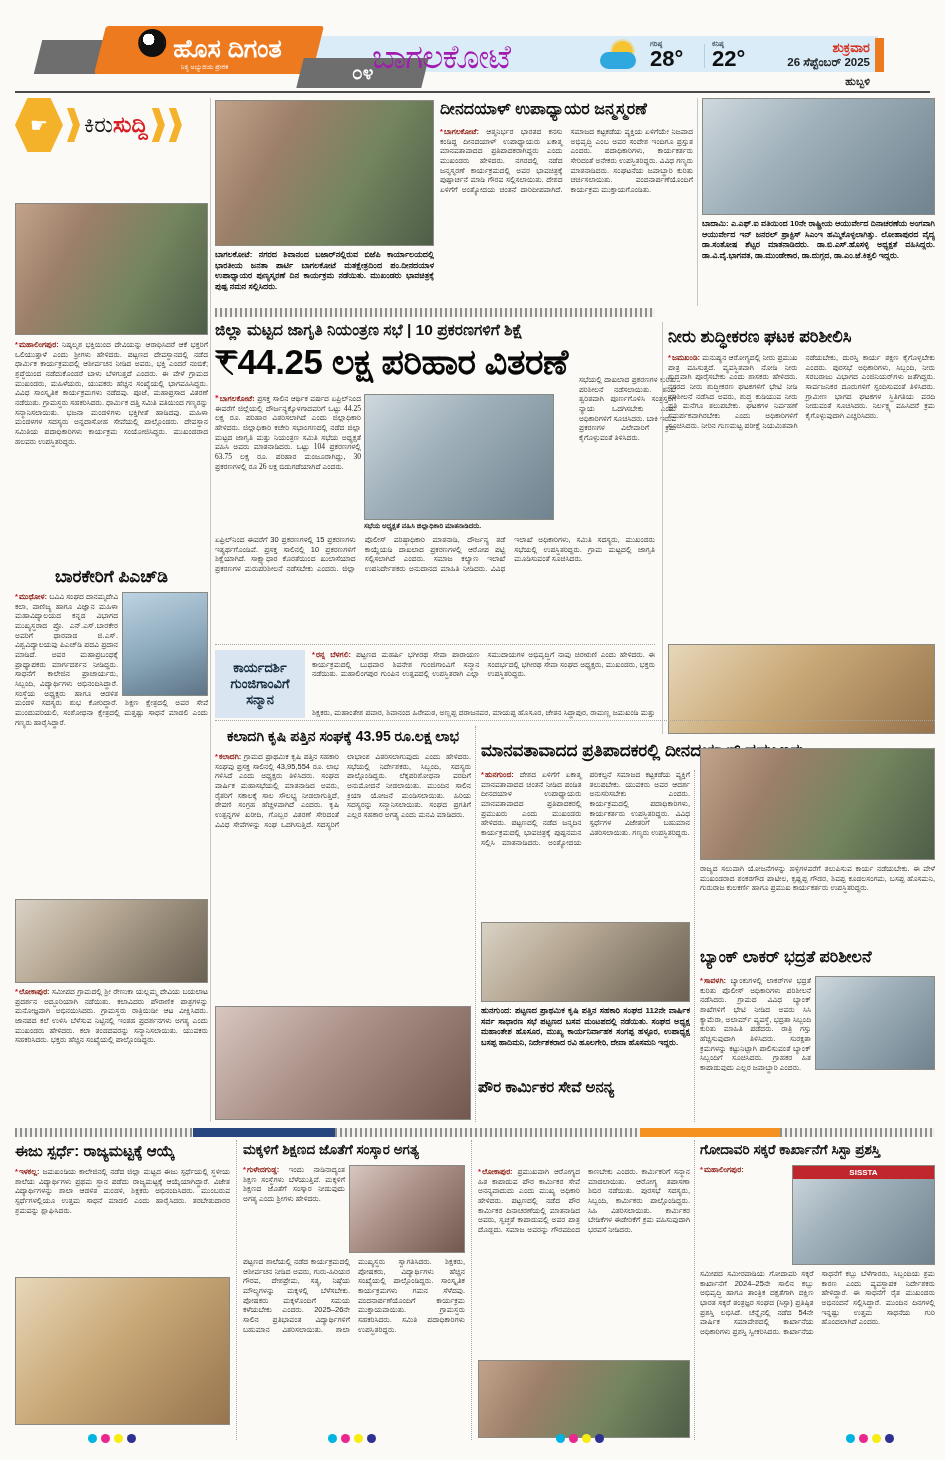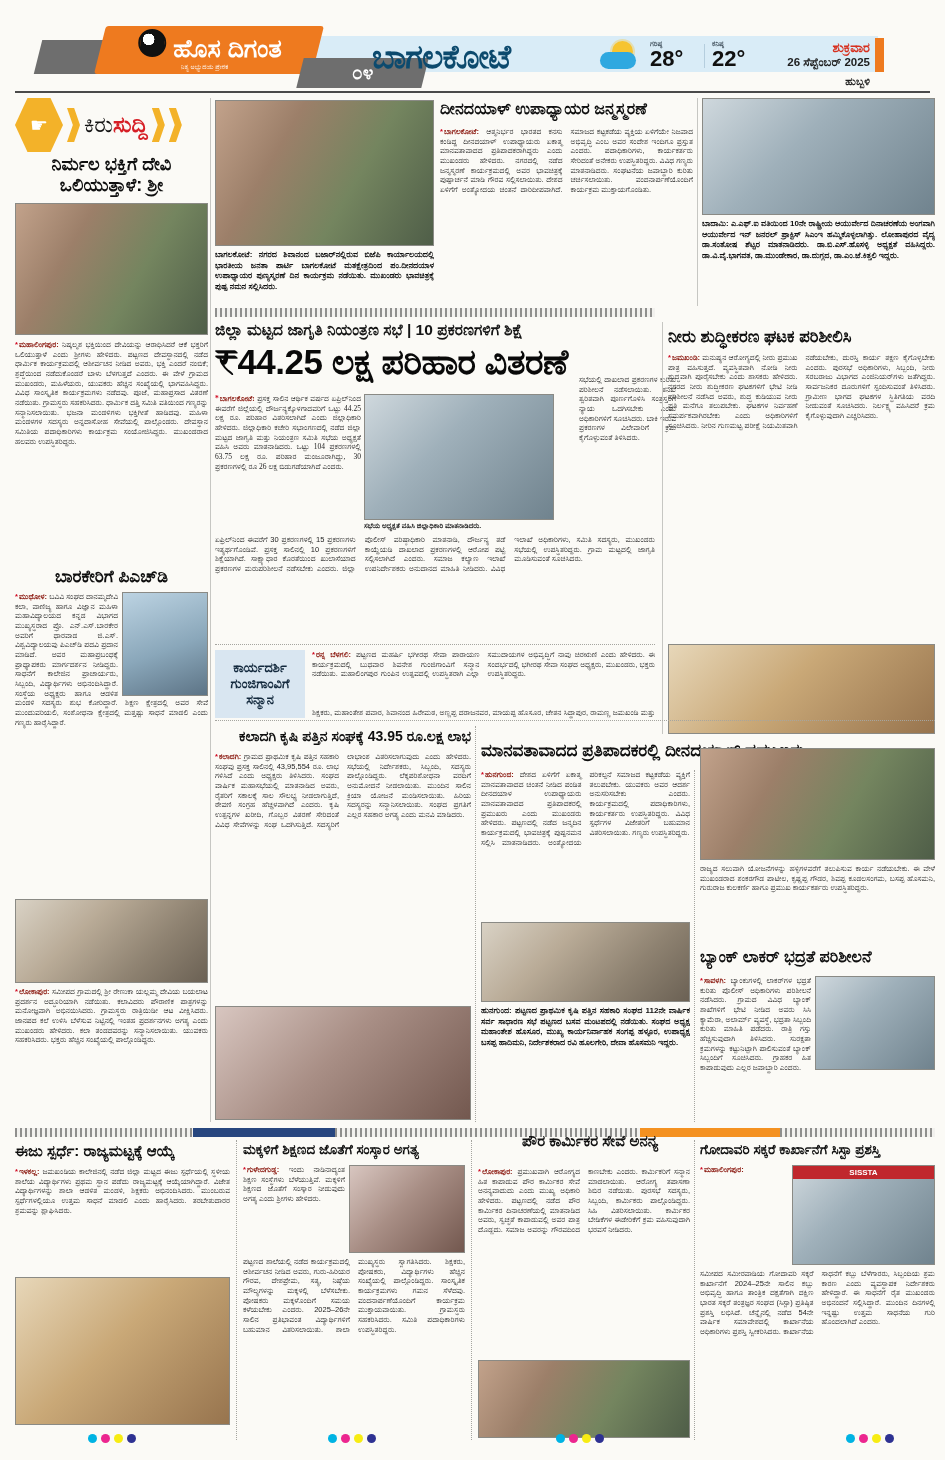--- a/index.html
+++ b/index.html
@@ -7,21 +7,21 @@
         font-family:"Liberation Sans",sans-serif;overflow:hidden;margin:0 auto;}
   .abs{position:absolute;box-sizing:border-box;}
   
   .band{background:#d9ecf7;}
   .skew{transform:skewX(-14deg);}
   .logo-orange{background:#ee7a1f;border-radius:3px;display:flex;align-items:center;justify-content:center;flex-direction:column;}
   .logo-gray{background:#6e6e6e;}
   .logo-name{color:#fff;font-size:25px;font-weight:900;line-height:1;transform:skewX(14deg);white-space:nowrap;}
   .logo-tag{color:#fff;font-size:6.5px;transform:skewX(14deg);margin-top:2px;}
   .logo-circle{width:24px;height:24px;border-radius:50%;background:radial-gradient(circle at 35% 35%,#fff 0 26%,#111 27%);border:2px solid #111;display:inline-block;}
-  .edition{font-size:33px;font-weight:700;color:#0c4a6e;letter-spacing:-1px;text-align:center;}
+  .edition{font-size:33px;font-weight:400;color:#a21caf;letter-spacing:-1px;text-align:center;}
   .w-label{font-size:7px;color:#4a5a66;font-weight:bold;}
   .w-val{font-size:22px;font-weight:900;color:#101010;line-height:1;}
   .weekday{font-size:13px;font-weight:800;color:#d7301f;text-align:right;}
   .dateline{font-size:11.5px;font-weight:700;color:#1d1d1d;text-align:right;}
   .cityline{font-size:10.5px;font-weight:700;color:#1d1d1d;text-align:right;}
   .sun{border-radius:50%;background:#f6c430;box-shadow:0 0 0 2px rgba(246,196,48,.35);}
   .cloud{background:#2fa8e0;border-radius:9px;}
   
   .rule{background:#4a4a4a;}
   .vline{background:#c6c6c2;width:1px;}
@@ -99,21 +99,20 @@
   <div class="abs" style="left:875px;top:38px;width:9px;height:34px;background:#ee7a1f;"></div>
   <div class="abs rule" style="left:15px;top:91px;width:915px;height:2px;"></div>
 
   <div class="abs badge" style="left:15px;top:98px;width:193px;height:54px;">
     <div class="hex">☛</div>
     <div class="chev"></div>
     <div><span class="badge-w1">ಕಿರು</span><span class="badge-w2">ಸುದ್ದಿ</span></div>
     <div class="chev"></div>
     <div class="chev"></div>
   </div>
-  <div class="abs hl ctr" style="left:15px;top:154px;width:193px;height:46px;font-size:18px;">ನಿರ್ಮಲ ಭಕ್ತಿಗೆ ದೇವಿ ಒಲಿಯುತ್ತಾಳೆ: ಶ್ರೀ</div>
   <div class="abs photo ph1" style="left:15px;top:203px;width:193px;height:132px;"></div>
   <div class="abs bt" style="left:15px;top:340px;width:193px;height:224px;">
     <span class="star">*</span><span class="by">ಮಹಾಲಿಂಗಪುರ:</span> <span>ನಿಷ್ಕಲ್ಮಶ ಭಕ್ತಿಯಿಂದ ದೇವಿಯನ್ನು ಆರಾಧಿಸಿದರೆ ಆಕೆ ಭಕ್ತರಿಗೆ ಒಲಿಯುತ್ತಾಳೆ ಎಂದು ಶ್ರೀಗಳು ಹೇಳಿದರು. ಪಟ್ಟಣದ ದೇವಸ್ಥಾನದಲ್ಲಿ ನಡೆದ ಧಾರ್ಮಿಕ ಕಾರ್ಯಕ್ರಮದಲ್ಲಿ ಆಶೀರ್ವಚನ ನೀಡಿದ ಅವರು, ಭಕ್ತಿ ಎಂದರೆ ನಂಬಿಕೆ; ಶ್ರದ್ಧೆಯಿಂದ ನಡೆದುಕೊಂಡರೆ ಬಾಳು ಬೆಳಗುತ್ತದೆ ಎಂದರು. ಈ ವೇಳೆ ಗ್ರಾಮದ ಮುಖಂಡರು, ಮಹಿಳೆಯರು, ಯುವಕರು ಹೆಚ್ಚಿನ ಸಂಖ್ಯೆಯಲ್ಲಿ ಭಾಗವಹಿಸಿದ್ದರು. ವಿವಿಧ ಸಾಂಸ್ಕೃತಿಕ ಕಾರ್ಯಕ್ರಮಗಳು ನಡೆದವು. ಪೂಜೆ, ಮಹಾಪ್ರಸಾದ ವಿತರಣೆ ನಡೆಯಿತು. ಗ್ರಾಮಸ್ಥರು ಸಹಕರಿಸಿದರು. ಧಾರ್ಮಿಕ ದತ್ತಿ ಸಮಿತಿ ವತಿಯಿಂದ ಗಣ್ಯರನ್ನು ಸನ್ಮಾನಿಸಲಾಯಿತು. ಭಜನಾ ಮಂಡಳಿಗಳು ಭಕ್ತಿಗೀತೆ ಹಾಡಿದವು. ಮಹಿಳಾ ಮಂಡಳಗಳ ಸದಸ್ಯರು ಅನ್ನದಾಸೋಹ ಸೇವೆಯಲ್ಲಿ ಪಾಲ್ಗೊಂಡರು. ದೇವಸ್ಥಾನ ಸಮಿತಿಯ ಪದಾಧಿಕಾರಿಗಳು ಕಾರ್ಯಕ್ರಮ ಸಂಯೋಜಿಸಿದ್ದರು. ಮುಖಂಡರಾದ ಹಲವರು ಉಪಸ್ಥಿತರಿದ್ದರು.</span>
   </div>
   <div class="abs hl ctr" style="left:15px;top:567px;width:193px;height:22px;font-size:17px;">ಬಾರಕೇರಿಗೆ ಪಿಎಚ್‌ಡಿ</div>
   <div class="abs bt" style="left:15px;top:592px;width:193px;height:256px;">
     <span class="photo ph-port float-r" style="width:84px;height:102px;display:inline-block;"></span>
     <span class="star">*</span><span class="by">ಮುಧೋಳ:</span> <span>ಬವಿವಿ ಸಂಘದ ದಾನಮ್ಮದೇವಿ ಕಲಾ, ವಾಣಿಜ್ಯ ಹಾಗೂ ವಿಜ್ಞಾನ ಮಹಿಳಾ ಮಹಾವಿದ್ಯಾಲಯದ ಕನ್ನಡ ವಿಭಾಗದ ಮುಖ್ಯಸ್ಥರಾದ ಪ್ರೊ. ಎನ್.ಎಸ್.ಬಾರಕೇರ ಅವರಿಗೆ ಧಾರವಾಡ ಜಿ.ಎಸ್. ವಿಶ್ವವಿದ್ಯಾಲಯವು ಪಿಎಚ್‌ಡಿ ಪದವಿ ಪ್ರದಾನ ಮಾಡಿದೆ. ಅವರ ಮಹಾಪ್ರಬಂಧಕ್ಕೆ ಪ್ರಾಧ್ಯಾಪಕರು ಮಾರ್ಗದರ್ಶನ ನೀಡಿದ್ದರು. ಸಾಧನೆಗೆ ಕಾಲೇಜಿನ ಪ್ರಾಚಾರ್ಯರು, ಸಿಬ್ಬಂದಿ, ವಿದ್ಯಾರ್ಥಿಗಳು ಅಭಿನಂದಿಸಿದ್ದಾರೆ. ಸಂಸ್ಥೆಯ ಅಧ್ಯಕ್ಷರು ಹಾಗೂ ಆಡಳಿತ ಮಂಡಳಿ ಸದಸ್ಯರು ಶುಭ ಕೋರಿದ್ದಾರೆ. ಶಿಕ್ಷಣ ಕ್ಷೇತ್ರದಲ್ಲಿ ಅವರ ಸೇವೆ ಮುಂದುವರಿಯಲಿ, ಸಂಶೋಧನಾ ಕ್ಷೇತ್ರದಲ್ಲಿ ಮತ್ತಷ್ಟು ಸಾಧನೆ ಮಾಡಲಿ ಎಂದು ಗಣ್ಯರು ಹಾರೈಸಿದ್ದಾರೆ.</span>
   </div>
   <div class="abs photo ph2" style="left:15px;top:899px;width:193px;height:84px;"></div>
@@ -151,21 +150,21 @@
   <div class="abs bt" style="left:312px;top:708px;width:343px;height:11px;">ಶಿಕ್ಷಕರು, ಮಹಾಂತೇಶ ಪವಾರ, ಶಿವಾನಂದ ಹಿರೇಮಠ, ಅಣ್ಣಪ್ಪ ದರಾಜನವರ, ಮಾಯಪ್ಪ ಹೊಸೂರ, ಚೇತನ ಸಿದ್ದಾಪುರ, ರಾಮಣ್ಣ ಜಮಖಂಡಿ ಮತ್ತು ಇನ್ನಿತರರು ಉಪಸ್ಥಿತರಿದ್ದರು.</div>
   <div class="abs vline" style="left:662px;top:322px;height:412px;"></div>
 
   <div class="abs hl" style="left:668px;top:327px;width:267px;height:22px;font-size:16.5px;">ನೀರು ಶುದ್ಧೀಕರಣ ಘಟಕ ಪರಿಶೀಲಿಸಿ</div>
   <div class="abs bt cols2" style="left:668px;top:353px;width:267px;height:286px;">
     <span class="star">*</span><span class="by">ಜಮಖಂಡಿ:</span> <span>ಮನುಷ್ಯನ ಆರೋಗ್ಯದಲ್ಲಿ ನೀರು ಪ್ರಮುಖ ಪಾತ್ರ ವಹಿಸುತ್ತದೆ. ವ್ಯವಸ್ಥಿತವಾಗಿ ನೋಡಿ ನೀರು ಶುದ್ಧವಾಗಿ ಪೂರೈಸಬೇಕು ಎಂದು ಶಾಸಕರು ಹೇಳಿದರು. ನಗರದ ನೀರು ಶುದ್ಧೀಕರಣ ಘಟಕಗಳಿಗೆ ಭೇಟಿ ನೀಡಿ ಪರಿಶೀಲನೆ ನಡೆಸಿದ ಅವರು, ಶುದ್ಧ ಕುಡಿಯುವ ನೀರು ಪ್ರತಿ ಮನೆಗೂ ತಲುಪಬೇಕು. ಘಟಕಗಳ ನಿರ್ವಹಣೆ ಸಮರ್ಪಕವಾಗಿರಬೇಕು ಎಂದು ಅಧಿಕಾರಿಗಳಿಗೆ ಸೂಚಿಸಿದರು. ನೀರಿನ ಗುಣಮಟ್ಟ ಪರೀಕ್ಷೆ ನಿಯಮಿತವಾಗಿ ನಡೆಯಬೇಕು, ದುರಸ್ತಿ ಕಾರ್ಯ ತಕ್ಷಣ ಕೈಗೊಳ್ಳಬೇಕು ಎಂದರು. ಪುರಸಭೆ ಅಧಿಕಾರಿಗಳು, ಸಿಬ್ಬಂದಿ, ನೀರು ಸರಬರಾಜು ವಿಭಾಗದ ಎಂಜಿನಿಯರ್‌ಗಳು ಜತೆಗಿದ್ದರು. ಸಾರ್ವಜನಿಕರ ದೂರುಗಳಿಗೆ ಸ್ಪಂದಿಸುವಂತೆ ತಿಳಿಸಿದರು. ಗ್ರಾಮೀಣ ಭಾಗದ ಘಟಕಗಳ ಸ್ಥಿತಿಗತಿಯ ವರದಿ ನೀಡುವಂತೆ ಸೂಚಿಸಿದರು. ನಿರ್ಲಕ್ಷ್ಯ ವಹಿಸಿದರೆ ಕ್ರಮ ಕೈಗೊಳ್ಳುವುದಾಗಿ ಎಚ್ಚರಿಸಿದರು.</span>
   </div>
   <div class="abs photo ph4" style="left:668px;top:644px;width:267px;height:90px;"></div>
 
   <div class="abs hdot" style="left:215px;top:720px;width:720px;"></div>
-  <div class="abs hl ctr" style="left:215px;top:728px;width:256px;height:20px;font-size:14px;text-align:right;">ಕಲಾದಗಿ ಕೃಷಿ ಪತ್ತಿನ ಸಂಘಕ್ಕೆ 43.95 ರೂ.ಲಕ್ಷ ಲಾಭ</div>
+  <div class="abs hl ctr" style="left:215px;top:728px;width:256px;height:20px;font-size:14px;">ಕಲಾದಗಿ ಕೃಷಿ ಪತ್ತಿನ ಸಂಘಕ್ಕೆ 43.95 ರೂ.ಲಕ್ಷ ಲಾಭ</div>
   <div class="abs bt cols2" style="left:215px;top:752px;width:256px;height:250px;">
     <span class="star">*</span><span class="by">ಕಲಾದಗಿ:</span> <span>ಗ್ರಾಮದ ಪ್ರಾಥಮಿಕ ಕೃಷಿ ಪತ್ತಿನ ಸಹಕಾರಿ ಸಂಘವು ಪ್ರಸಕ್ತ ಸಾಲಿನಲ್ಲಿ 43,95,554 ರೂ. ಲಾಭ ಗಳಿಸಿದೆ ಎಂದು ಅಧ್ಯಕ್ಷರು ತಿಳಿಸಿದರು. ಸಂಘದ ವಾರ್ಷಿಕ ಮಹಾಸಭೆಯಲ್ಲಿ ಮಾತನಾಡಿದ ಅವರು, ರೈತರಿಗೆ ಸಕಾಲಕ್ಕೆ ಸಾಲ ಸೌಲಭ್ಯ ನೀಡಲಾಗುತ್ತಿದೆ, ಠೇವಣಿ ಸಂಗ್ರಹ ಹೆಚ್ಚಳವಾಗಿದೆ ಎಂದರು. ಕೃಷಿ ಉತ್ಪನ್ನಗಳ ಖರೀದಿ, ಗೊಬ್ಬರ ವಿತರಣೆ ಸೇರಿದಂತೆ ವಿವಿಧ ಸೇವೆಗಳನ್ನು ಸಂಘ ಒದಗಿಸುತ್ತಿದೆ. ಸದಸ್ಯರಿಗೆ ಲಾಭಾಂಶ ವಿತರಿಸಲಾಗುವುದು ಎಂದು ಹೇಳಿದರು. ಸಭೆಯಲ್ಲಿ ನಿರ್ದೇಶಕರು, ಸಿಬ್ಬಂದಿ, ಸದಸ್ಯರು ಪಾಲ್ಗೊಂಡಿದ್ದರು. ಲೆಕ್ಕಪರಿಶೋಧನಾ ವರದಿಗೆ ಅನುಮೋದನೆ ನೀಡಲಾಯಿತು. ಮುಂದಿನ ಸಾಲಿನ ಕ್ರಿಯಾ ಯೋಜನೆ ಮಂಡಿಸಲಾಯಿತು. ಹಿರಿಯ ಸದಸ್ಯರನ್ನು ಸನ್ಮಾನಿಸಲಾಯಿತು. ಸಂಘದ ಪ್ರಗತಿಗೆ ಎಲ್ಲರ ಸಹಕಾರ ಅಗತ್ಯ ಎಂದು ಮನವಿ ಮಾಡಿದರು.</span>
   </div>
   <div class="abs photo ph5" style="left:215px;top:1006px;width:256px;height:114px;"></div>
   <div class="abs vdot" style="left:475px;top:726px;height:396px;"></div>
 
   <div class="abs hl" style="left:481px;top:741px;width:454px;height:24px;font-size:17px;">ಮಾನವತಾವಾದದ ಪ್ರತಿಪಾದಕರಲ್ಲಿ ದೀನದಯಾಳ್ ಪ್ರಮುಖರು</div>
   <div class="abs bt cols2" style="left:481px;top:770px;width:209px;height:148px;">
     <span class="star">*</span><span class="by">ಹುನಗುಂದ:</span> <span>ದೇಶದ ಏಳಿಗೆಗೆ ಏಕಾತ್ಮ ಮಾನವತಾವಾದದ ಚಿಂತನೆ ನೀಡಿದ ಪಂಡಿತ ದೀನದಯಾಳ ಉಪಾಧ್ಯಾಯರು ಮಾನವತಾವಾದದ ಪ್ರತಿಪಾದಕರಲ್ಲಿ ಪ್ರಮುಖರು ಎಂದು ಮುಖಂಡರು ಹೇಳಿದರು. ಪಟ್ಟಣದಲ್ಲಿ ನಡೆದ ಜನ್ಮದಿನ ಕಾರ್ಯಕ್ರಮದಲ್ಲಿ ಭಾವಚಿತ್ರಕ್ಕೆ ಪುಷ್ಪನಮನ ಸಲ್ಲಿಸಿ ಮಾತನಾಡಿದರು. ಅಂತ್ಯೋದಯ ಪರಿಕಲ್ಪನೆ ಸಮಾಜದ ಕಟ್ಟಕಡೆಯ ವ್ಯಕ್ತಿಗೆ ತಲುಪಬೇಕು. ಯುವಕರು ಅವರ ಆದರ್ಶ ಅನುಸರಿಸಬೇಕು ಎಂದರು. ಕಾರ್ಯಕ್ರಮದಲ್ಲಿ ಪದಾಧಿಕಾರಿಗಳು, ಕಾರ್ಯಕರ್ತರು ಉಪಸ್ಥಿತರಿದ್ದರು. ವಿವಿಧ ಸ್ಪರ್ಧೆಗಳ ವಿಜೇತರಿಗೆ ಬಹುಮಾನ ವಿತರಿಸಲಾಯಿತು. ಗಣ್ಯರು ಉಪಸ್ಥಿತರಿದ್ದರು.</span>
   </div>
@@ -193,21 +192,21 @@
   <div class="abs vdot" style="left:236px;top:1140px;height:300px;"></div>
 
   <div class="abs hl" style="left:243px;top:1142px;width:222px;height:20px;font-size:13.5px;">ಮಕ್ಕಳಿಗೆ ಶಿಕ್ಷಣದ ಜೊತೆಗೆ ಸಂಸ್ಕಾರ ಅಗತ್ಯ</div>
   <div class="abs bt" style="left:243px;top:1165px;width:102px;height:88px;">
     <span class="star">*</span><span class="by">ಗುಳೇದಗುಡ್ಡ:</span> <span>ಇಂದು ನಾಡಿನಾದ್ಯಂತ ಶಿಕ್ಷಣ ಸಂಸ್ಥೆಗಳು ಬೆಳೆಯುತ್ತಿವೆ. ಮಕ್ಕಳಿಗೆ ಶಿಕ್ಷಣದ ಜೊತೆಗೆ ಸಂಸ್ಕಾರ ನೀಡುವುದು ಅಗತ್ಯ ಎಂದು ಶ್ರೀಗಳು ಹೇಳಿದರು.</span>
   </div>
   <div class="abs photo ph5" style="left:349px;top:1165px;width:116px;height:88px;"></div>
   <div class="abs bt cols2" style="left:243px;top:1257px;width:222px;height:186px;">ಪಟ್ಟಣದ ಶಾಲೆಯಲ್ಲಿ ನಡೆದ ಕಾರ್ಯಕ್ರಮದಲ್ಲಿ ಆಶೀರ್ವಚನ ನೀಡಿದ ಅವರು, ಗುರು-ಹಿರಿಯರ ಗೌರವ, ದೇಶಪ್ರೇಮ, ಸತ್ಯ, ನಿಷ್ಠೆಯ ಮೌಲ್ಯಗಳನ್ನು ಮಕ್ಕಳಲ್ಲಿ ಬೆಳೆಸಬೇಕು. ಪೋಷಕರು ಮಕ್ಕಳೊಂದಿಗೆ ಸಮಯ ಕಳೆಯಬೇಕು ಎಂದರು. 2025–26ನೇ ಸಾಲಿನ ಪ್ರತಿಭಾವಂತ ವಿದ್ಯಾರ್ಥಿಗಳಿಗೆ ಬಹುಮಾನ ವಿತರಿಸಲಾಯಿತು. ಶಾಲಾ ಮುಖ್ಯಸ್ಥರು ಸ್ವಾಗತಿಸಿದರು. ಶಿಕ್ಷಕರು, ಪೋಷಕರು, ವಿದ್ಯಾರ್ಥಿಗಳು ಹೆಚ್ಚಿನ ಸಂಖ್ಯೆಯಲ್ಲಿ ಪಾಲ್ಗೊಂಡಿದ್ದರು. ಸಾಂಸ್ಕೃತಿಕ ಕಾರ್ಯಕ್ರಮಗಳು ಗಮನ ಸೆಳೆದವು. ವಂದನಾರ್ಪಣೆಯೊಂದಿಗೆ ಕಾರ್ಯಕ್ರಮ ಮುಕ್ತಾಯವಾಯಿತು. ಗ್ರಾಮಸ್ಥರು ಸಹಕರಿಸಿದರು. ಸಮಿತಿ ಪದಾಧಿಕಾರಿಗಳು ಉಪಸ್ಥಿತರಿದ್ದರು.</div>
   <div class="abs vdot" style="left:471px;top:1140px;height:300px;"></div>
 
-  <div class="abs hl" style="left:478px;top:1132px;width:212px;height:22px;font-size:15px;margin-left:44px;">ಪೌರ ಕಾರ್ಮಿಕರ ಸೇವೆ ಅನನ್ಯ</div>
+  <div class="abs hl" style="left:478px;top:1078px;width:212px;height:22px;font-size:15px;">ಪೌರ ಕಾರ್ಮಿಕರ ಸೇವೆ ಅನನ್ಯ</div>
   <div class="abs bt cols2" style="left:478px;top:1167px;width:212px;height:188px;">
     <span class="star">*</span><span class="by">ಲೋಕಾಪುರ:</span> <span>ಪ್ರಮುಖವಾಗಿ ಆರೋಗ್ಯದ ಹಿತ ಕಾಪಾಡುವ ಪೌರ ಕಾರ್ಮಿಕರ ಸೇವೆ ಅನನ್ಯವಾದುದು ಎಂದು ಮುಖ್ಯ ಅಧಿಕಾರಿ ಹೇಳಿದರು. ಪಟ್ಟಣದಲ್ಲಿ ನಡೆದ ಪೌರ ಕಾರ್ಮಿಕರ ದಿನಾಚರಣೆಯಲ್ಲಿ ಮಾತನಾಡಿದ ಅವರು, ಸ್ವಚ್ಛತೆ ಕಾಪಾಡುವಲ್ಲಿ ಅವರ ಪಾತ್ರ ದೊಡ್ಡದು. ಸಮಾಜ ಅವರನ್ನು ಗೌರವದಿಂದ ಕಾಣಬೇಕು ಎಂದರು. ಕಾರ್ಮಿಕರಿಗೆ ಸನ್ಮಾನ ಮಾಡಲಾಯಿತು. ಆರೋಗ್ಯ ತಪಾಸಣಾ ಶಿಬಿರ ನಡೆಯಿತು. ಪುರಸಭೆ ಸದಸ್ಯರು, ಸಿಬ್ಬಂದಿ, ಕಾರ್ಮಿಕರು ಪಾಲ್ಗೊಂಡಿದ್ದರು. ಸಿಹಿ ವಿತರಿಸಲಾಯಿತು. ಕಾರ್ಮಿಕರ ಬೇಡಿಕೆಗಳ ಈಡೇರಿಕೆಗೆ ಕ್ರಮ ವಹಿಸುವುದಾಗಿ ಭರವಸೆ ನೀಡಿದರು.</span>
   </div>
   <div class="abs photo ph1" style="left:478px;top:1360px;width:212px;height:78px;"></div>
   <div class="abs vdot" style="left:694px;top:1140px;height:300px;"></div>
 
   <div class="abs hl" style="left:700px;top:1142px;width:235px;height:20px;font-size:13.5px;">ಗೋದಾವರಿ ಸಕ್ಕರೆ ಕಾರ್ಖಾನೆಗೆ ಸಿಸ್ಟಾ ಪ್ರಶಸ್ತಿ</div>
   <div class="abs bt" style="left:700px;top:1165px;width:88px;height:100px;">
     <span class="star">*</span><span class="by">ಮಹಾಲಿಂಗಪುರ:</span>
   </div>

